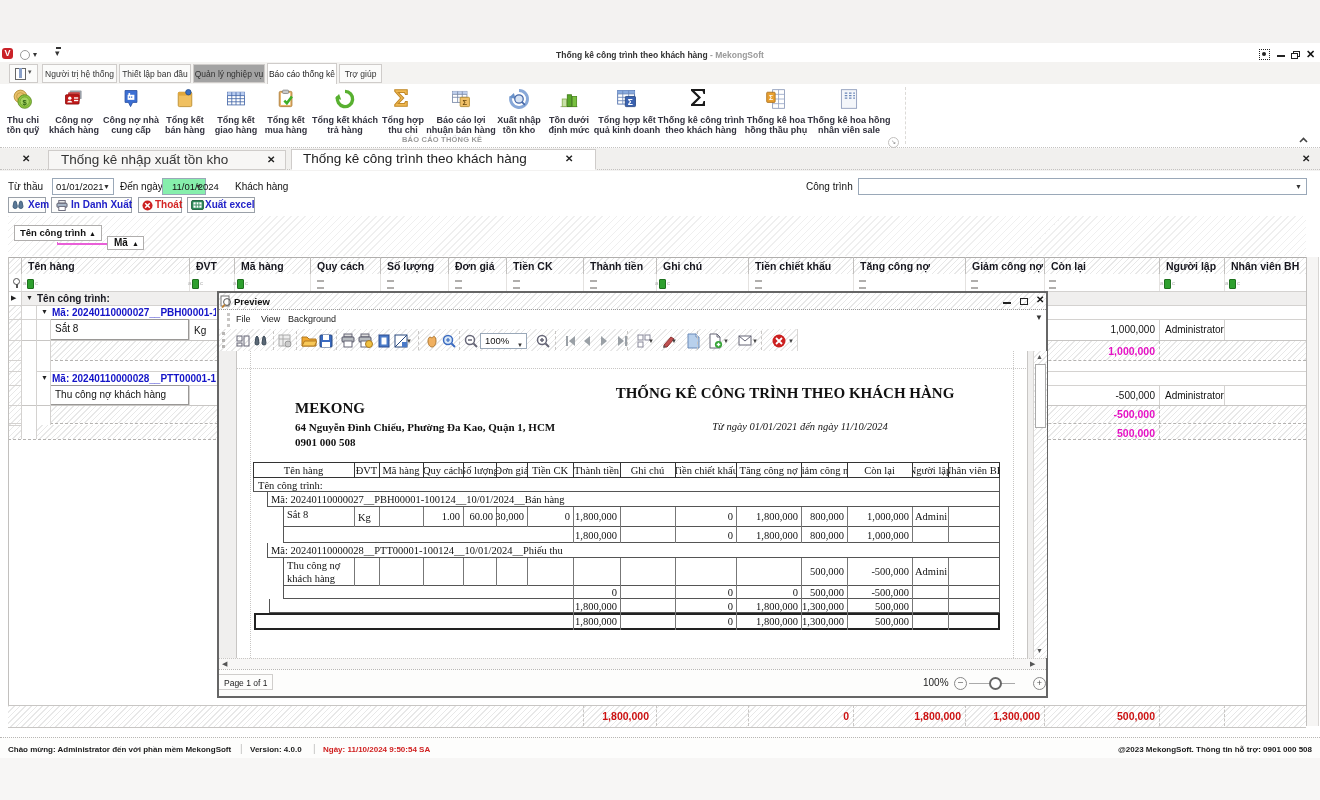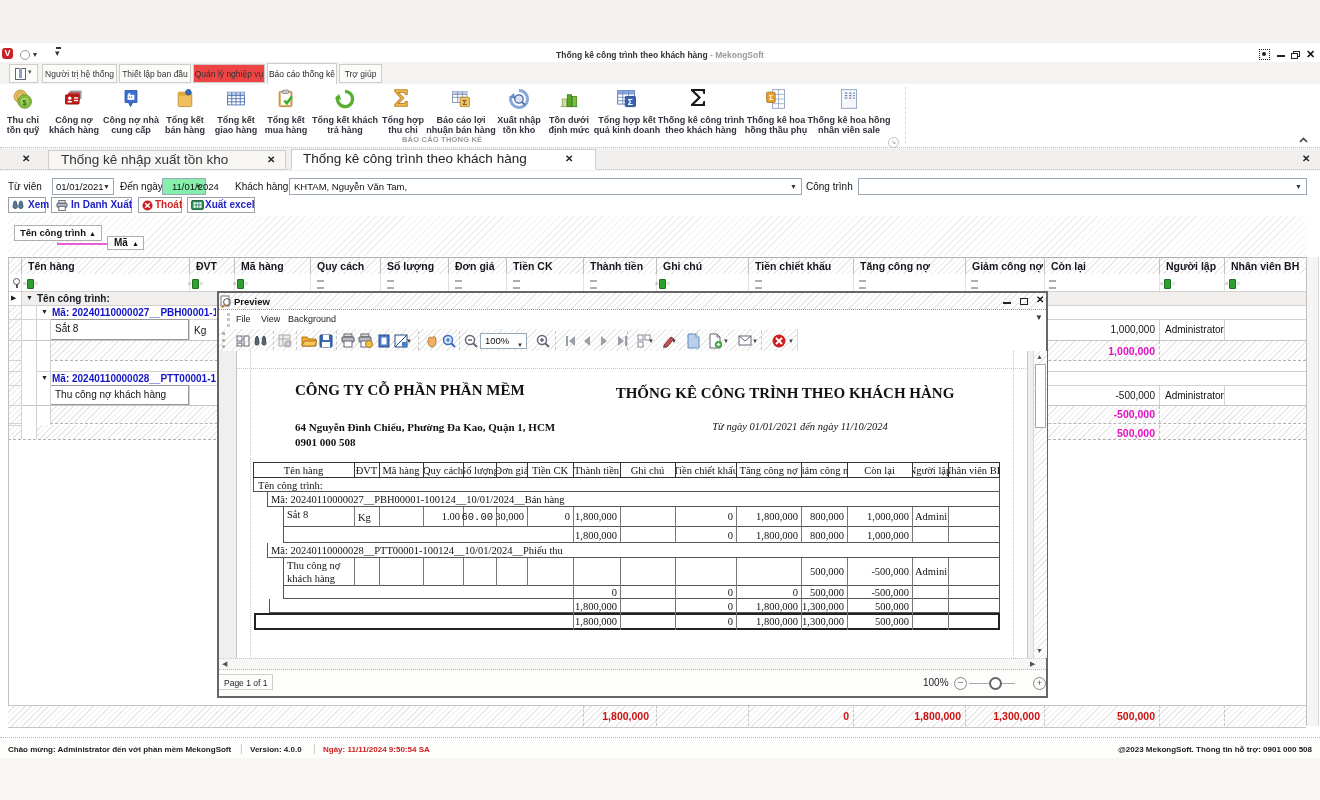--- a/index.html
+++ b/index.html
@@ -29,21 +29,21 @@
   <div class="abs" style="left:1293px;top:51px;width:5px;height:4px;border:1.5px solid #222;"></div>
   <div class="abs" style="left:1291px;top:53px;width:5px;height:4px;border:1.5px solid #222;background:#fff;"></div>
   <div class="abs" style="left:1306px;top:48px;font-size:11px;font-weight:bold;color:#111;">✕</div>
   <div class="abs" style="left:0;top:62px;width:1320px;height:22px;background:#f4f3f1;"></div>
   <div class="abs" style="left:9px;top:64px;width:29px;height:19px;background:#fbfbfa;border:1px solid #cfccca;box-sizing:border-box;"></div>
   <div class="abs" style="left:15px;top:68px;width:9px;height:10px;border:1px solid #666;background:#fff;"></div>
   <div class="abs" style="left:19px;top:68px;width:3px;height:10px;background:#8aa0c8;"></div>
   <div class="abs" style="left:28px;top:68px;font-size:7px;color:#555;">▾</div>
   <div class="abs" style="left:42px;top:64px;width:75px;height:19px;background:#fbfbfa;border:1px solid #cfccca;box-sizing:border-box;text-align:center;line-height:18px;font-size:8.5px;color:#333;">Người trị hệ thống</div>
   <div class="abs" style="left:119px;top:64px;width:72px;height:19px;background:#fbfbfa;border:1px solid #cfccca;box-sizing:border-box;text-align:center;line-height:18px;font-size:8.5px;color:#333;">Thiết lập ban đầu</div>
-  <div class="abs" style="left:193px;top:64px;width:72px;height:19px;background:#ef4444;border:1px solid #cfccca;box-sizing:border-box;text-align:center;line-height:18px;font-size:8.5px;color:#333;">Quản lý nghiệp vụ</div>
+  <div class="abs" style="left:193px;top:64px;width:72px;height:19px;background:#a3a3a3;border:1px solid #cfccca;box-sizing:border-box;text-align:center;line-height:18px;font-size:8.5px;color:#333;">Quản lý nghiệp vụ</div>
   <div class="abs" style="left:267px;top:63px;width:70px;height:22px;background:#ffffff;border:1px solid #cfccca;border-bottom:none;box-sizing:border-box;text-align:center;line-height:20px;font-size:8.5px;color:#222;">Báo cáo thống kê</div>
   <div class="abs" style="left:339px;top:64px;width:43px;height:19px;background:#fbfbfa;border:1px solid #cfccca;box-sizing:border-box;text-align:center;line-height:18px;font-size:8.5px;color:#333;">Trợ giúp</div>
   <div class="abs" style="left:0;top:84px;width:1320px;height:64px;background:#fff;border-bottom:1px dotted #c4c2c0;box-sizing:border-box;"></div>
   <div id="ribbon-items" class="abs" style="left:0;top:84px;width:1320px;height:64px;">
       <div class="abs" style="left:12px;top:4px;width:22px;height:22px;">
         <svg width="22" height="22" viewBox="0 0 26 26">
           <circle cx="10" cy="10" r="7.5" fill="#e7c06a" stroke="#b08830"></circle>
           <circle cx="10" cy="10" r="4.5" fill="none" stroke="#c49a40"></circle>
           <circle cx="15" cy="16" r="8" fill="#8dc63f" stroke="#5a8a20"></circle>
           <circle cx="15" cy="16" r="5.5" fill="#a5d45f" stroke="#6fa02c"></circle>
@@ -183,26 +183,25 @@
   <div class="abs" style="left:0;top:149px;width:1320px;height:21px;background:#f1f0ee;border-bottom:1px dotted #c4c2c0;box-sizing:border-box;"></div>
   <div class="abs" style="left:22px;top:153px;font-size:10px;font-weight:bold;color:#222;">✕</div>
   <div class="abs" style="left:48px;top:150px;width:238px;height:20px;background:#f7f6f5;border:1px solid #cfccca;box-sizing:border-box;"></div>
   <div class="abs" style="left:61px;top:152px;font-size:13.5px;color:#333;">Thống kê nhập xuất tồn kho</div>
   <div class="abs" style="left:267px;top:154px;font-size:10px;font-weight:bold;color:#222;">✕</div>
   <div class="abs" style="left:291px;top:149px;width:305px;height:21px;background:#ffffff;border:1px solid #cfccca;border-bottom:1px solid #fff;box-sizing:border-box;"></div>
   <div class="abs" style="left:303px;top:151px;font-size:13.5px;color:#222;">Thống kê công trình theo khách hàng</div>
   <div class="abs" style="left:565px;top:153px;font-size:10px;font-weight:bold;color:#222;">✕</div>
   <div class="abs" style="left:1302px;top:153px;font-size:10px;font-weight:bold;color:#222;">✕</div>
   <div class="abs" style="left:0;top:171px;width:1320px;height:566px;background:#ffffff;"></div>
-  <div class="abs" style="left:8px;top:181px;font-size:10px;color:#111;">Từ viên</div>
+  <div class="abs" style="left:8px;top:181px;font-size:10px;color:#111;">Từ thầu</div>
   <div class="abs" style="left:52px;top:178px;width:62px;height:17px;border:1px solid #9aa8b8;background:#fff;box-sizing:border-box;font-size:9.5px;line-height:15px;padding-left:3px;color:#111;">01/01/2021<span style="position:absolute;right:3px;top:0;font-size:7px;color:#333;">▼</span></div>
   <div class="abs" style="left:120px;top:181px;font-size:10px;color:#111;">Đến ngày</div>
   <div class="abs" style="left:162px;top:178px;width:44px;height:17px;border:1px solid #9aa8b8;background:#86efac;box-sizing:border-box;font-size:9.5px;line-height:15px;padding-left:9px;color:#111;">11/01/2024<span style="position:absolute;right:3px;top:0;font-size:7px;color:#333;">▼</span></div>
   <div class="abs" style="left:235px;top:181px;font-size:10px;color:#111;">Khách hàng</div>
-  <div class="abs" style="left:289px;top:178px;width:513px;height:17px;border:1px solid #9aa8b8;background:#fff;box-sizing:border-box;font-size:9.5px;line-height:15px;padding-left:4px;color:#111;">KHTAM, Nguyễn Văn Tam,<span style="position:absolute;right:4px;top:0;font-size:7px;color:#333;">▼</span></div>
   <div class="abs" style="left:806px;top:181px;font-size:10px;color:#111;">Công trình</div>
   <div class="abs" style="left:858px;top:178px;width:449px;height:17px;border:1px solid #9aa8b8;background:#fff;box-sizing:border-box;font-size:9.5px;line-height:15px;">
       <span style="position:absolute;right:4px;top:0;font-size:7px;color:#333;">▼</span>
     </div>
   <div class="abs" style="left:8px;top:197px;width:38px;height:16px;background:#fdfdfc;border:1px solid #9aa0a8;box-sizing:border-box;font-size:10px;font-weight:bold;color:#2222c8;line-height:14px;white-space:nowrap;">
       <span style="position:absolute;left:3px;top:2px;">
         <svg width="12" height="10" viewBox="0 0 13 11">
           <path d="M1 7a2.4 2.4 0 1 0 4.8 0L4.6 2a1.4 1.4 0 0 0-2.5 0zM7.2 7a2.4 2.4 0 1 0 4.8 0L10.9 2a1.4 1.4 0 0 0-2.5 0z" fill="#5a7896" stroke="#3a5876"></path>
         </svg>
       </span>
@@ -402,21 +401,21 @@
 <div class="abs" style="left:853px;top:705px;width:1px;height:21px;border-left:1px dashed #c8c6c4;"></div>
 <div class="abs" style="left:965px;top:705px;width:1px;height:21px;border-left:1px dashed #c8c6c4;"></div>
 <div class="abs" style="left:1044px;top:705px;width:1px;height:21px;border-left:1px dashed #c8c6c4;"></div>
 <div class="abs" style="left:1159px;top:705px;width:1px;height:21px;border-left:1px dashed #c8c6c4;"></div>
 <div class="abs" style="left:1224px;top:705px;width:1px;height:21px;border-left:1px dashed #c8c6c4;"></div>
   <div class="abs" style="left:0;top:737px;width:1320px;height:21px;background:#fdfdfc;border-top:1px dotted #b8b6b4;"></div>
   <div class="abs" style="left:8px;top:745px;font-size:8px;font-weight:bold;color:#1a1a1a;">Chào mừng: Administrator đến với phần mềm MekongSoft</div>
   <div class="abs" style="left:240px;top:743px;font-size:10px;color:#c0c0c0;">|</div>
   <div class="abs" style="left:250px;top:745px;font-size:8px;font-weight:bold;color:#1a1a1a;">Version: 4.0.0</div>
   <div class="abs" style="left:313px;top:743px;font-size:10px;color:#c0c0c0;">|</div>
-  <div class="abs" style="left:323px;top:745px;font-size:8px;font-weight:bold;color:#d02020;">Ngày: 11/11/2024 9:50:54 SA</div>
+  <div class="abs" style="left:323px;top:745px;font-size:8px;font-weight:bold;color:#d02020;">Ngày: 11/10/2024 9:50:54 SA</div>
   <div class="abs" style="left:1012px;top:745px;width:300px;text-align:right;font-size:8px;font-weight:bold;color:#1a1a1a;">@2023 MekongSoft. Thông tin hỗ trợ: 0901 000 508</div>
   <div class="abs" style="left:0;top:758px;width:1320px;height:42px;background:#f7f6f5;"></div>
   <div class="abs" style="left:217px;top:291px;width:831px;height:407px;background:#fff;border:2px solid #666;box-sizing:border-box;"></div>
 <div class="abs hatch-md" style="left:219px;top:293px;width:827px;height:17px;border-bottom:1px dotted #999;box-sizing:border-box;"></div>
 <div class="abs" style="left:220px;top:295px;width:12px;height:13px;">
       <svg width="12" height="13" viewBox="0 0 12 13">
         <rect x="1" y="1" width="8" height="10" fill="#fff" stroke="#777"></rect>
         <circle cx="7" cy="7" r="3.4" fill="none" stroke="#555"></circle>
         <path d="M4.8 9.5l-2.6 3" stroke="#c08030" stroke-width="1.8"></path>
       </svg>
@@ -594,21 +593,21 @@
         <circle cx="8" cy="8" r="6.5" fill="#cc2020"></circle>
         <path d="M5 5l6 6M11 5l-6 6" stroke="#fff" stroke-width="1.8"></path>
       </svg>
     </div>
 <div class="abs" style="left:788px;top:338px;font-size:6px;color:#444;">▼</div>
 <div class="abs" style="left:219px;top:351px;width:827px;height:307px;background:#f0efee;"></div>
 <div class="abs" style="left:236px;top:351px;width:792px;height:307px;background:#fff;border-left:1px solid #c8c6c4;border-right:1px solid #c8c6c4;box-sizing:border-box;"></div>
 <div class="abs" style="left:250px;top:351px;width:1px;height:307px;border-left:1px dotted #c8c6c4;"></div>
 <div class="abs" style="left:1013px;top:351px;width:1px;height:307px;border-left:1px dotted #c8c6c4;"></div>
 <div class="abs" style="left:237px;top:368px;width:791px;height:1px;border-top:1px dotted #c8c6c4;"></div>
-<div class="abs" style="left:295px;top:382px;width:300px;font-family:'Liberation Serif',serif;font-size:15px;font-weight:bold;color:#111;">CÔNG TY CỖ PHẦN PHẦN MỀM</div>
+<div class="abs" style="left:295px;top:400px;width:300px;font-family:'Liberation Serif',serif;font-size:15px;font-weight:bold;color:#111;">MEKONG</div>
 <div class="abs" style="left:295px;top:421px;width:300px;font-family:'Liberation Serif',serif;font-size:11px;font-weight:bold;color:#111;">64 Nguyễn Đình Chiểu, Phường Đa Kao, Quận 1, HCM</div>
 <div class="abs" style="left:295px;top:436px;width:200px;font-family:'Liberation Serif',serif;font-size:11px;font-weight:bold;color:#111;">0901 000 508</div>
 <div class="abs" style="left:605px;top:385px;width:360px;text-align:center;font-family:'Liberation Serif',serif;font-size:15px;font-weight:bold;color:#111;white-space:nowrap;">THỐNG KÊ CÔNG TRÌNH THEO KHÁCH HÀNG</div>
 <div class="abs" style="left:660px;top:421px;width:280px;text-align:center;font-family:'Liberation Serif',serif;font-size:10.5px;font-style:italic;color:#111;">Từ ngày 01/01/2021 đến ngày 11/10/2024</div>
 <div class="abs" style="left:253px;top:462px;width:747px;height:16px;border:1px solid #333;box-sizing:border-box;"></div>
 <div class="abs" style="left:253px;top:464px;width:101px;height:13px;overflow:hidden;display:flex;justify-content:center;font-family:'Liberation Serif',serif;font-size:10.5px;color:#111;line-height:13px;white-space:nowrap;">Tên hàng</div>
 <div class="abs" style="left:354px;top:464px;width:25px;height:13px;overflow:hidden;display:flex;justify-content:center;font-family:'Liberation Serif',serif;font-size:10.5px;color:#111;line-height:13px;white-space:nowrap;">ĐVT</div>
 <div class="abs" style="left:379px;top:464px;width:44px;height:13px;overflow:hidden;display:flex;justify-content:center;font-family:'Liberation Serif',serif;font-size:10.5px;color:#111;line-height:13px;white-space:nowrap;">Mã hàng</div>
 <div class="abs" style="left:423px;top:464px;width:40px;height:13px;overflow:hidden;display:flex;justify-content:center;font-family:'Liberation Serif',serif;font-size:10.5px;color:#111;line-height:13px;white-space:nowrap;">Quy cách</div>
 <div class="abs" style="left:463px;top:464px;width:33px;height:13px;overflow:hidden;display:flex;justify-content:center;font-family:'Liberation Serif',serif;font-size:10.5px;color:#111;line-height:13px;white-space:nowrap;">Số lượng</div>
@@ -651,21 +650,21 @@
 <div class="abs" style="left:620px;top:507px;width:1px;height:20px;background:#777;"></div>
 <div class="abs" style="left:675px;top:507px;width:1px;height:20px;background:#777;"></div>
 <div class="abs" style="left:736px;top:507px;width:1px;height:20px;background:#777;"></div>
 <div class="abs" style="left:801px;top:507px;width:1px;height:20px;background:#777;"></div>
 <div class="abs" style="left:847px;top:507px;width:1px;height:20px;background:#777;"></div>
 <div class="abs" style="left:912px;top:507px;width:1px;height:20px;background:#777;"></div>
 <div class="abs" style="left:948px;top:507px;width:1px;height:20px;background:#777;"></div>
 <div class="abs" style="left:287px;top:509px;font-family:'Liberation Serif',serif;font-size:10.5px;color:#111;">Sắt 8</div>
 <div class="abs" style="left:358px;top:512px;font-family:'Liberation Serif',serif;font-size:10.5px;color:#111;">Kg</div>
 <div class="abs" style="left:390px;top:511px;width:70px;text-align:right;font-family:'Liberation Serif',serif;font-size:10.5px;color:#111;">1.00</div>
-<div class="abs" style="left:423px;top:511px;width:70px;text-align:right;font-family:Liberation Mono, monospace;font-size:10.5px;color:#111;">60.00</div>
+<div class="abs" style="left:423px;top:511px;width:70px;text-align:right;font-family:Liberation Serif, serif;font-size:10.5px;color:#111;">60.00</div>
 <div class="abs" style="left:454px;top:511px;width:70px;text-align:right;font-family:'Liberation Serif',serif;font-size:10.5px;color:#111;">30,000</div>
 <div class="abs" style="left:500px;top:511px;width:70px;text-align:right;font-family:'Liberation Serif',serif;font-size:10.5px;color:#111;">0</div>
 <div class="abs" style="left:547px;top:511px;width:70px;text-align:right;font-family:'Liberation Serif',serif;font-size:10.5px;color:#111;">1,800,000</div>
 <div class="abs" style="left:663px;top:511px;width:70px;text-align:right;font-family:'Liberation Serif',serif;font-size:10.5px;color:#111;">0</div>
 <div class="abs" style="left:728px;top:511px;width:70px;text-align:right;font-family:'Liberation Serif',serif;font-size:10.5px;color:#111;">1,800,000</div>
 <div class="abs" style="left:774px;top:511px;width:70px;text-align:right;font-family:'Liberation Serif',serif;font-size:10.5px;color:#111;">800,000</div>
 <div class="abs" style="left:839px;top:511px;width:70px;text-align:right;font-family:'Liberation Serif',serif;font-size:10.5px;color:#111;">1,000,000</div>
 <div class="abs" style="left:915px;top:511px;width:32px;overflow:hidden;white-space:nowrap;font-family:'Liberation Serif',serif;font-size:10.5px;color:#111;">Admini</div>
 <div class="abs" style="left:283px;top:527px;width:717px;height:16px;border:1px solid #555;border-top:none;box-sizing:border-box;"></div>
 <div class="abs" style="left:573px;top:527px;width:1px;height:16px;background:#777;"></div>

